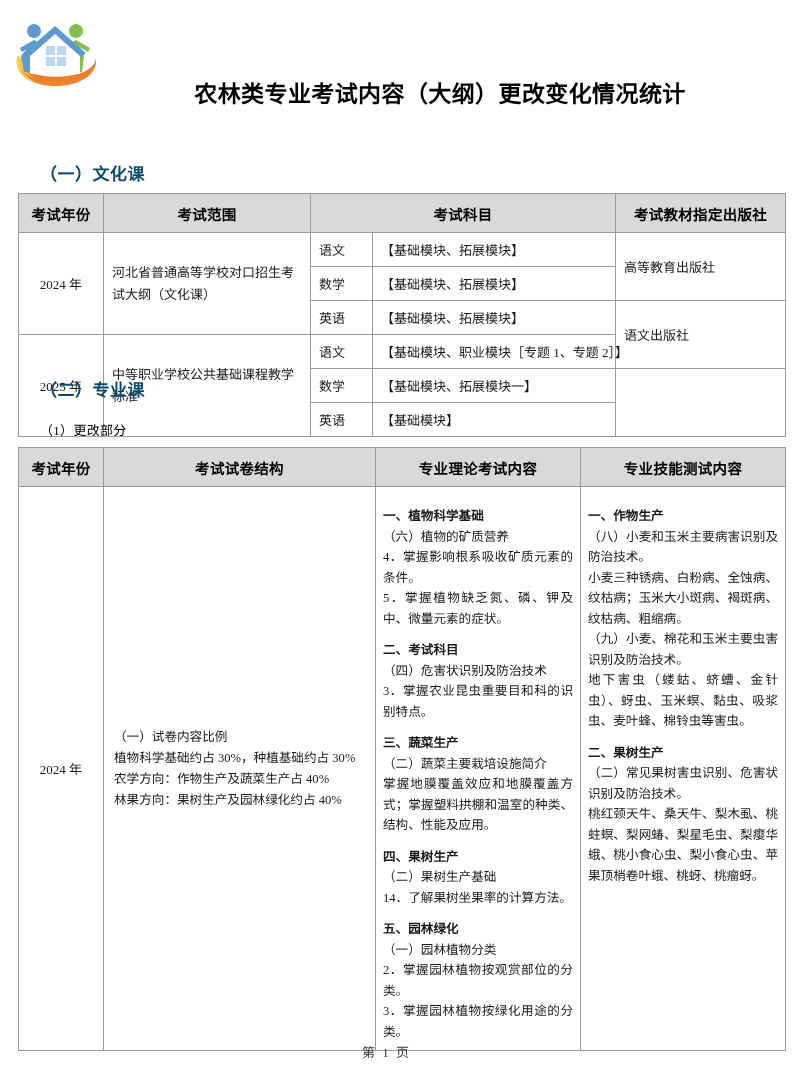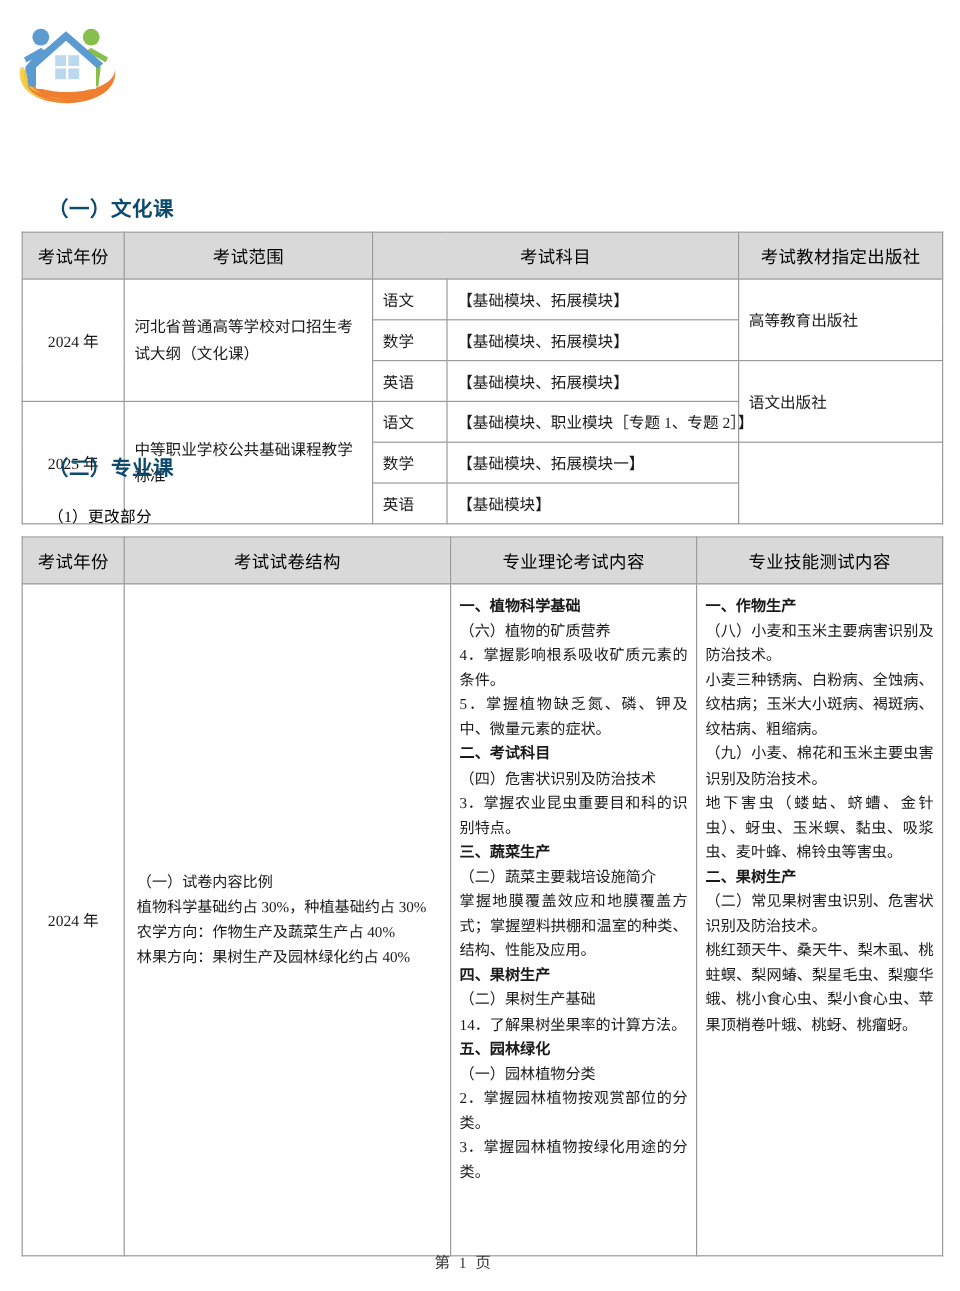--- a/index.html
+++ b/index.html
@@ -73,21 +73,21 @@
   }
   .tbl td, .tbl th {
     border: 1px solid #9a9a9a;
     padding: 0;
     vertical-align: middle;
     font-weight: normal;
   }
   .tbl .hdr {
     background: #d9d9d9;
     text-align: center;
-    font-weight: normal;
+    font-weight: bold;
     font-size: 14.5px;
     height: 38px;
     color: #000;
     letter-spacing: 0.3px;
   }
 
   
   #table-culture { left: 18px; top: 193px; width: 767px; }
   #table-culture .yr {
     text-align: center;
@@ -125,21 +125,21 @@
     padding: 8px 7px;
     vertical-align: top;
     text-align: justify;
   }
   #table-major .structcell {
     vertical-align: middle;
     font-size: 12.6px;
     line-height: 21px;
     padding: 8px 10px;
   }
-  .bold-line { font-weight: bold; }
+  .bold-line { font-weight: bold; margin-top: 11px; }
 
   
   #footer {
     position: absolute;
     left: 0;
     top: 1042px;
     width: 773px;
     text-align: center;
     font-size: 13px;
     color: #3a3a3a;
@@ -168,20 +168,21 @@
     <path d="M47 14 L78 41 L73 45 L47 22 L21 45 L16 41 Z" fill="#5b9bd0"></path>
     <rect x="24" y="44" width="46" height="18" fill="#ffffff"></rect>
 
     <rect x="38" y="34" width="20" height="20" fill="#bcd8ef"></rect>
     <rect x="47" y="34" width="2" height="20" fill="#ffffff"></rect>
     <rect x="38" y="43" width="20" height="2" fill="#ffffff"></rect>
   </svg>
 </div>
 
 <div class="doc-title">
+  <div class="tline">农林类专业考试内容（大纲）更改变化情况统计</div>
 </div>
 
 <div class="sec-head" id="sec-culture">（一）文化课</div>
 
 <table class="tbl" id="table-culture">
   <colgroup>
     <col style="width:85px">
     <col style="width:207px">
     <col style="width:62px">
     <col style="width:243px">

